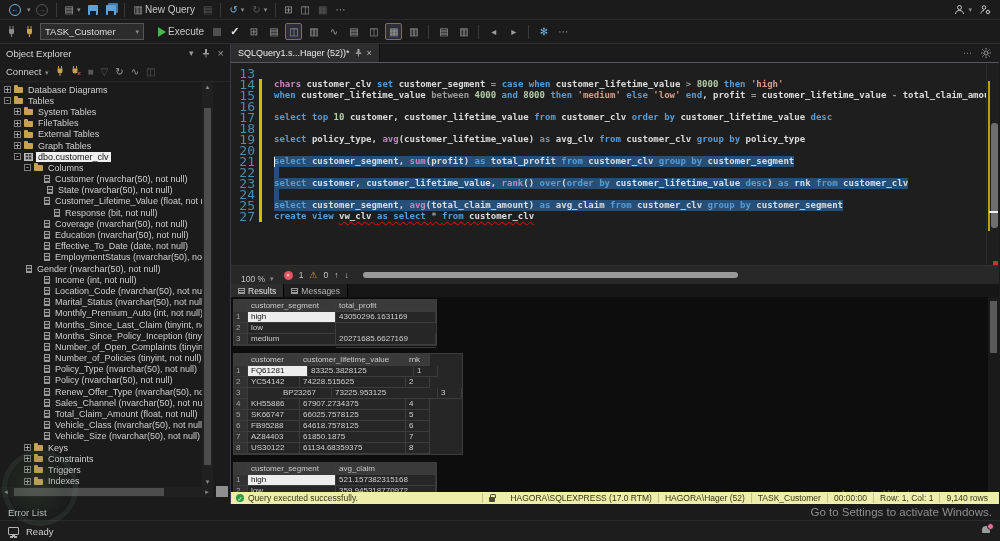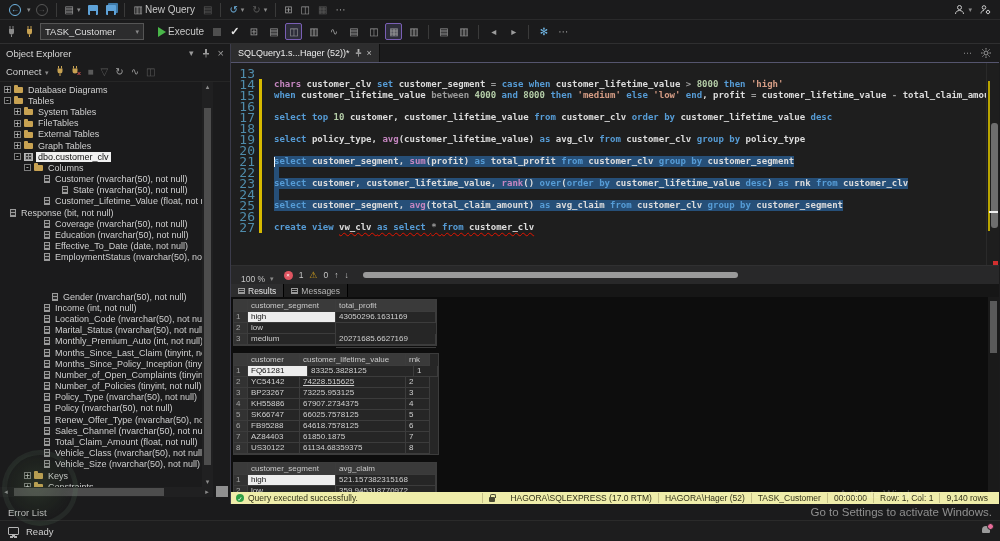--- a/index.html
+++ b/index.html
@@ -350,31 +350,31 @@
               <div class="tree-row" style="padding-left: 24px;">
                 <span class="expander">-</span>
                 <span class="ticon icon-folder"></span>
                 <span class="tlabel">Columns</span>
               </div>
               <div class="tree-row" style="padding-left: 34px;">
                 <span class="expander-spacer"></span>
                 <span class="ticon icon-column"></span>
                 <span class="tlabel">Customer (nvarchar(50), not null)</span>
               </div>
-              <div class="tree-row" style="padding-left: 52px;">
+              <div class="tree-row" style="padding-left: 37px;">
                 <span class="expander-spacer"></span>
                 <span class="ticon icon-column"></span>
                 <span class="tlabel">State (nvarchar(50), not null)</span>
               </div>
               <div class="tree-row" style="padding-left: 34px;">
                 <span class="expander-spacer"></span>
                 <span class="ticon icon-column"></span>
                 <span class="tlabel">Customer_Lifetime_Value (float, not null)</span>
               </div>
-              <div class="tree-row" style="">
+              <div class="tree-row" style="padding-left: 34px; margin-left: 10px;">
                 <span class="expander-spacer"></span>
                 <span class="ticon icon-column"></span>
                 <span class="tlabel">Response (bit, not null)</span>
               </div>
               <div class="tree-row" style="padding-left: 34px;">
                 <span class="expander-spacer"></span>
                 <span class="ticon icon-column"></span>
                 <span class="tlabel">Coverage (nvarchar(50), not null)</span>
               </div>
               <div class="tree-row" style="padding-left: 34px;">
@@ -385,21 +385,21 @@
               <div class="tree-row" style="padding-left: 34px;">
                 <span class="expander-spacer"></span>
                 <span class="ticon icon-column"></span>
                 <span class="tlabel">Effective_To_Date (date, not null)</span>
               </div>
               <div class="tree-row" style="padding-left: 34px;">
                 <span class="expander-spacer"></span>
                 <span class="ticon icon-column"></span>
                 <span class="tlabel">EmploymentStatus (nvarchar(50), not null)</span>
               </div>
-              <div class="tree-row" style="padding-left: 42px; margin-top: 28px;">
+              <div class="tree-row" style="padding-left: 16px;">
                 <span class="expander-spacer"></span>
                 <span class="ticon icon-column"></span>
                 <span class="tlabel">Gender (nvarchar(50), not null)</span>
               </div>
               <div class="tree-row" style="padding-left: 34px;">
                 <span class="expander-spacer"></span>
                 <span class="ticon icon-column"></span>
                 <span class="tlabel">Income (int, not null)</span>
               </div>
               <div class="tree-row" style="padding-left: 34px;">
@@ -591,25 +591,20 @@
               <span class="ln">24</span>
               <span class="cb on"></span>
               <span class="ct sliver"></span>
             </div>
             <div class="cl">
               <span class="ln">25</span>
               <span class="cb on"></span>
               <span class="ct sel"><span class="tk">select </span><span class="ti">customer_segment</span><span class="tp">, </span><span class="tf">avg</span><span class="tp">(</span><span class="ti">total_claim_amount</span><span class="tp">) </span><span class="tk">as </span><span class="ti">avg_claim </span><span class="tk">from </span><span class="ti">customer_clv </span><span class="tk">group by </span><span class="ti">customer_segment</span></span>
             </div>
             <div class="cl">
-              <span class="ln">26</span>
-              <span class="cb on"></span>
-              <span class="ct"></span>
-            </div>
-            <div class="cl">
               <span class="ln">27</span>
               <span class="cb on"></span>
               <span class="ct"><span class="tk">create view </span><span class="ti sq">vw_clv </span><span class="tk sq">as select </span><span class="to sq">* </span><span class="tk sq">from </span><span class="ti sq">customer_clv</span></span>
             </div>
           </div>
         <div class="ed-vscroll">
           <div class="ed-changeline"></div>
           <div class="ed-vthumb"></div>
           <div class="ed-caretmark"></div>
           <div class="ed-errmark"></div>
@@ -674,26 +669,26 @@
               </div>
               <div class="g-row">
                 <span class="g-cell g-rowhdr">1</span>
                 <span class="g-cell g-sel" style="width: 60px;">FQ61281</span>
                 <span class="g-cell" style="width: 106px;">83325.3828125</span>
                 <span class="g-cell" style="width: 24px;">1</span>
               </div>
               <div class="g-row">
                 <span class="g-cell g-rowhdr">2</span>
                 <span class="g-cell" style="width: 52px;">YC54142</span>
-                <span class="g-cell" style="width: 106px; text-decoration: underline;">74228.515625</span>
+                <span class="g-cell" style="width: 106px;">74228.515625</span>
                 <span class="g-cell" style="width: 24px;">2</span>
               </div>
               <div class="g-row">
                 <span class="g-cell g-rowhdr">3</span>
-                <span class="g-cell" style="width: 52px;">BP23267</span>
+                <span class="g-cell" style="width: 52px; margin-left: 32px;">BP23267</span>
                 <span class="g-cell" style="width: 106px;">73225.953125</span>
                 <span class="g-cell" style="width: 24px;">3</span>
               </div>
               <div class="g-row">
                 <span class="g-cell g-rowhdr">4</span>
                 <span class="g-cell" style="width: 52px;">KH55886</span>
                 <span class="g-cell" style="width: 106px;">67907.2734375</span>
                 <span class="g-cell" style="width: 24px;">4</span>
               </div>
               <div class="g-row">

